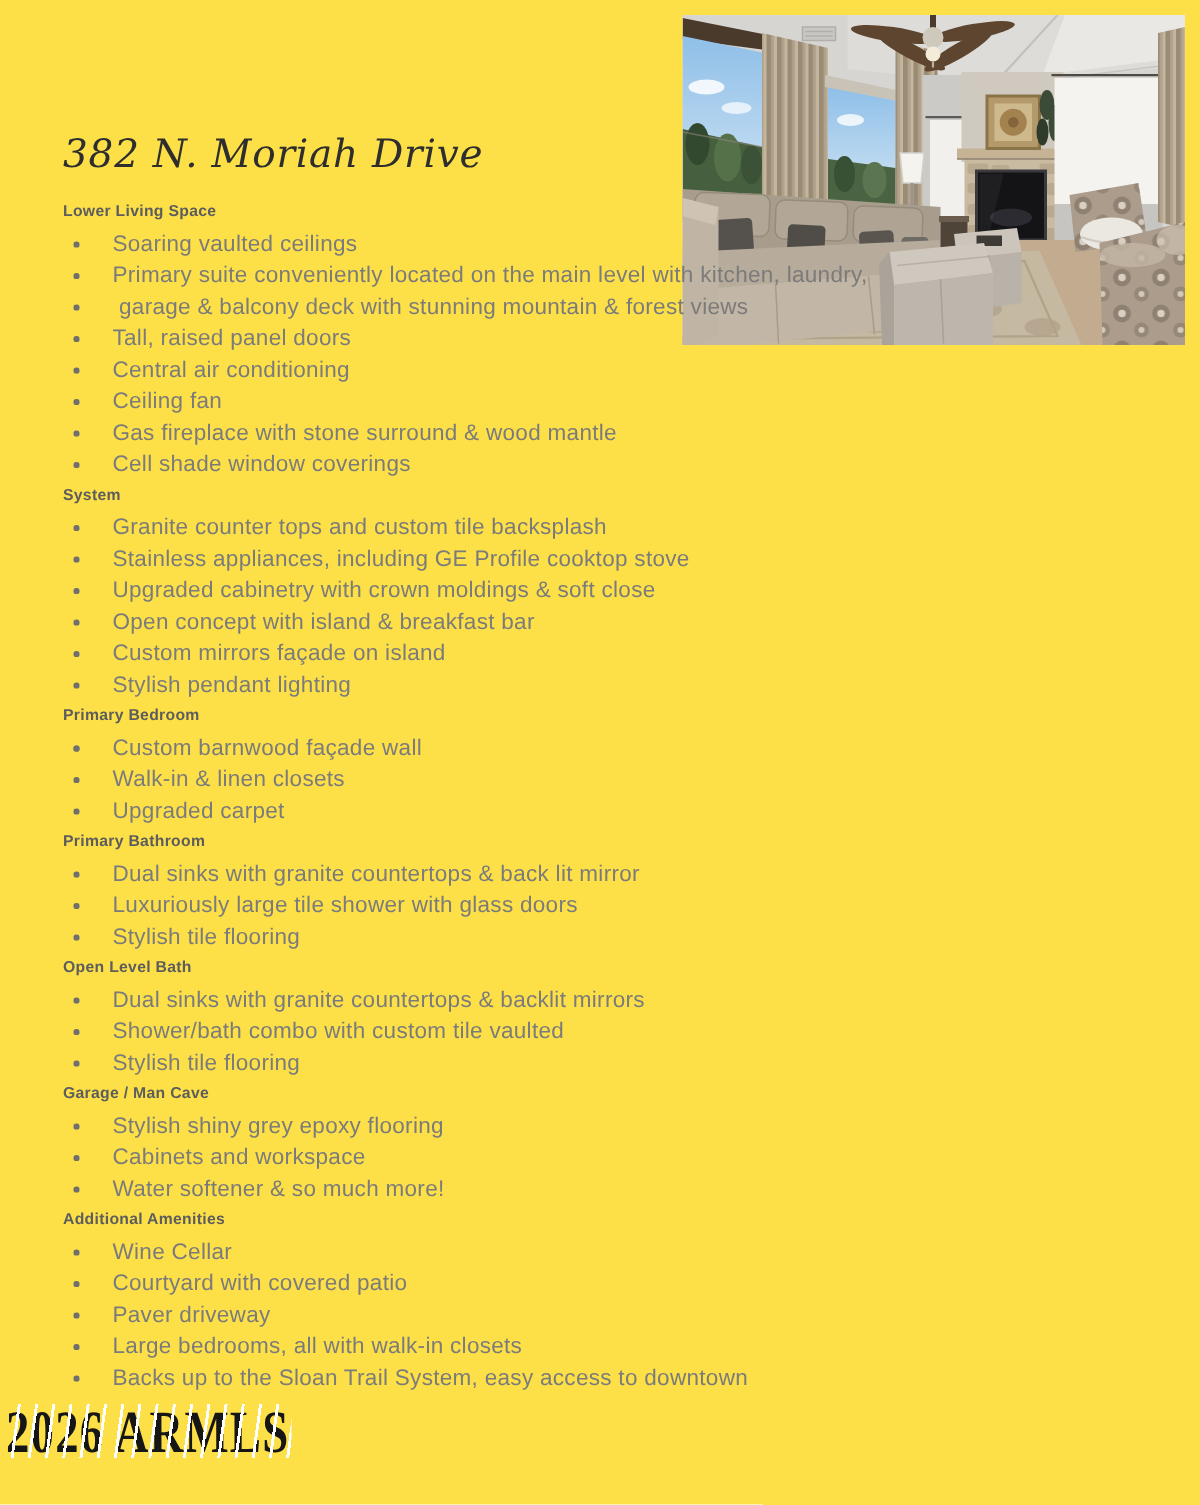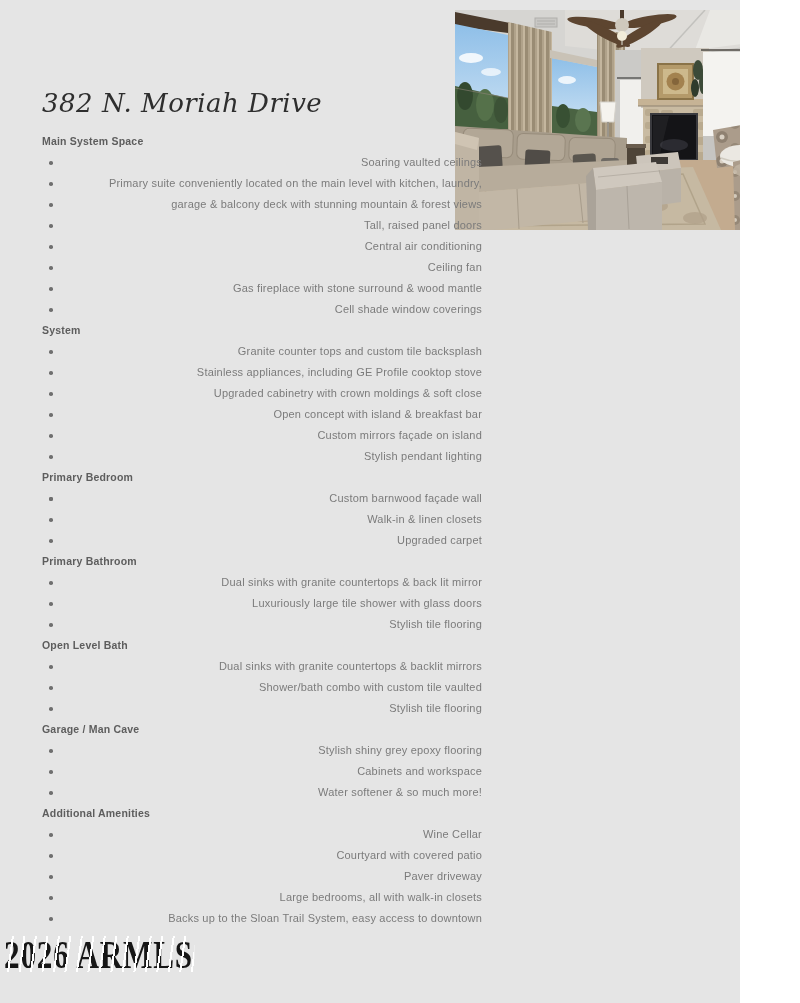--- a/index.html
+++ b/index.html
@@ -1,35 +1,35 @@
 <!DOCTYPE html>
 <html><head>
 <meta charset="utf-8">
 <style>
   html,body{margin:0;padding:0;background:#ffffff;}
   .page{
-    position:relative;width:740px;height:1003px;background:#e5e5e5;overflow:hidden;
+    position:relative;width:800px;height:1003px;background:#fde047;overflow:hidden;
     font-family:"Liberation Sans", sans-serif;
   }
   .title{
     position:absolute;left:42px;top:88px;margin:0;
     font-family:"DejaVu Serif", serif;font-style:italic;font-weight:500;
     font-size:26px;letter-spacing:0.5px;color:#2e2e2e;white-space:nowrap;
   }
   .content{
     position:absolute;left:42px;top:131px;width:440px;
   }
   .sec-heading{
     font-size:10.5px;font-weight:bold;color:#5d5d5d;line-height:21px;
     letter-spacing:0.2px;white-space:nowrap;
   }
   ul.bullets{margin:0;padding:0;list-style:none;}
   ul.bullets li{
-    position:relative;padding-left:33px;font-size:11px;color:#7b7b7b;
-    line-height:21px;letter-spacing:0.2px;white-space:nowrap;text-align:right;
+    position:relative;padding-left:33px;font-size:15px;color:#7b7b7b;
+    line-height:21px;letter-spacing:0.2px;white-space:nowrap;
   }
   .dot{
     position:absolute;left:7px;top:9px;width:3.5px;height:3.5px;border-radius:50%;
     background:#6f6f6f;
   }
   .li-text{white-space:pre;}
   .photo{
     position:absolute;left:455px;top:10px;width:335px;height:220px;margin:0;
     overflow:hidden;background:#d6d5d2;
   }
@@ -230,21 +230,21 @@
         <ellipse cx="286" cy="146" rx="21" ry="11" fill="#ebe8e2"></ellipse>
         <path d="M266,148 Q286,156 306,146" stroke="#cfcabf" stroke-width="1.5" fill="none"></path>
         <polygon points="278,152 335,138 335,220 280,220" fill="url(#floral)"></polygon>
         <ellipse cx="300" cy="160" rx="22" ry="8" fill="#c3b6a5" opacity="0.8"></ellipse>
         <ellipse cx="330" cy="150" rx="14" ry="10" fill="#cdc1b1" opacity="0.7"></ellipse>
       </g>
     </svg>
   </figure>
 
   <div class="content" id="sections">
-      <div class="sec-heading">Main System Space</div>
+      <div class="sec-heading">Lower Living Space</div>
       <ul class="bullets">
         <li><span class="dot"></span><span class="li-text">Soaring vaulted ceilings</span></li>
         <li><span class="dot"></span><span class="li-text">Primary suite conveniently located on the main level with kitchen, laundry,</span></li>
         <li><span class="dot"></span><span class="li-text"> garage &amp; balcony deck with stunning mountain &amp; forest views</span></li>
         <li><span class="dot"></span><span class="li-text">Tall, raised panel doors</span></li>
         <li><span class="dot"></span><span class="li-text">Central air conditioning</span></li>
         <li><span class="dot"></span><span class="li-text">Ceiling fan</span></li>
         <li><span class="dot"></span><span class="li-text">Gas fireplace with stone surround &amp; wood mantle</span></li>
         <li><span class="dot"></span><span class="li-text">Cell shade window coverings</span></li>
       </ul>

